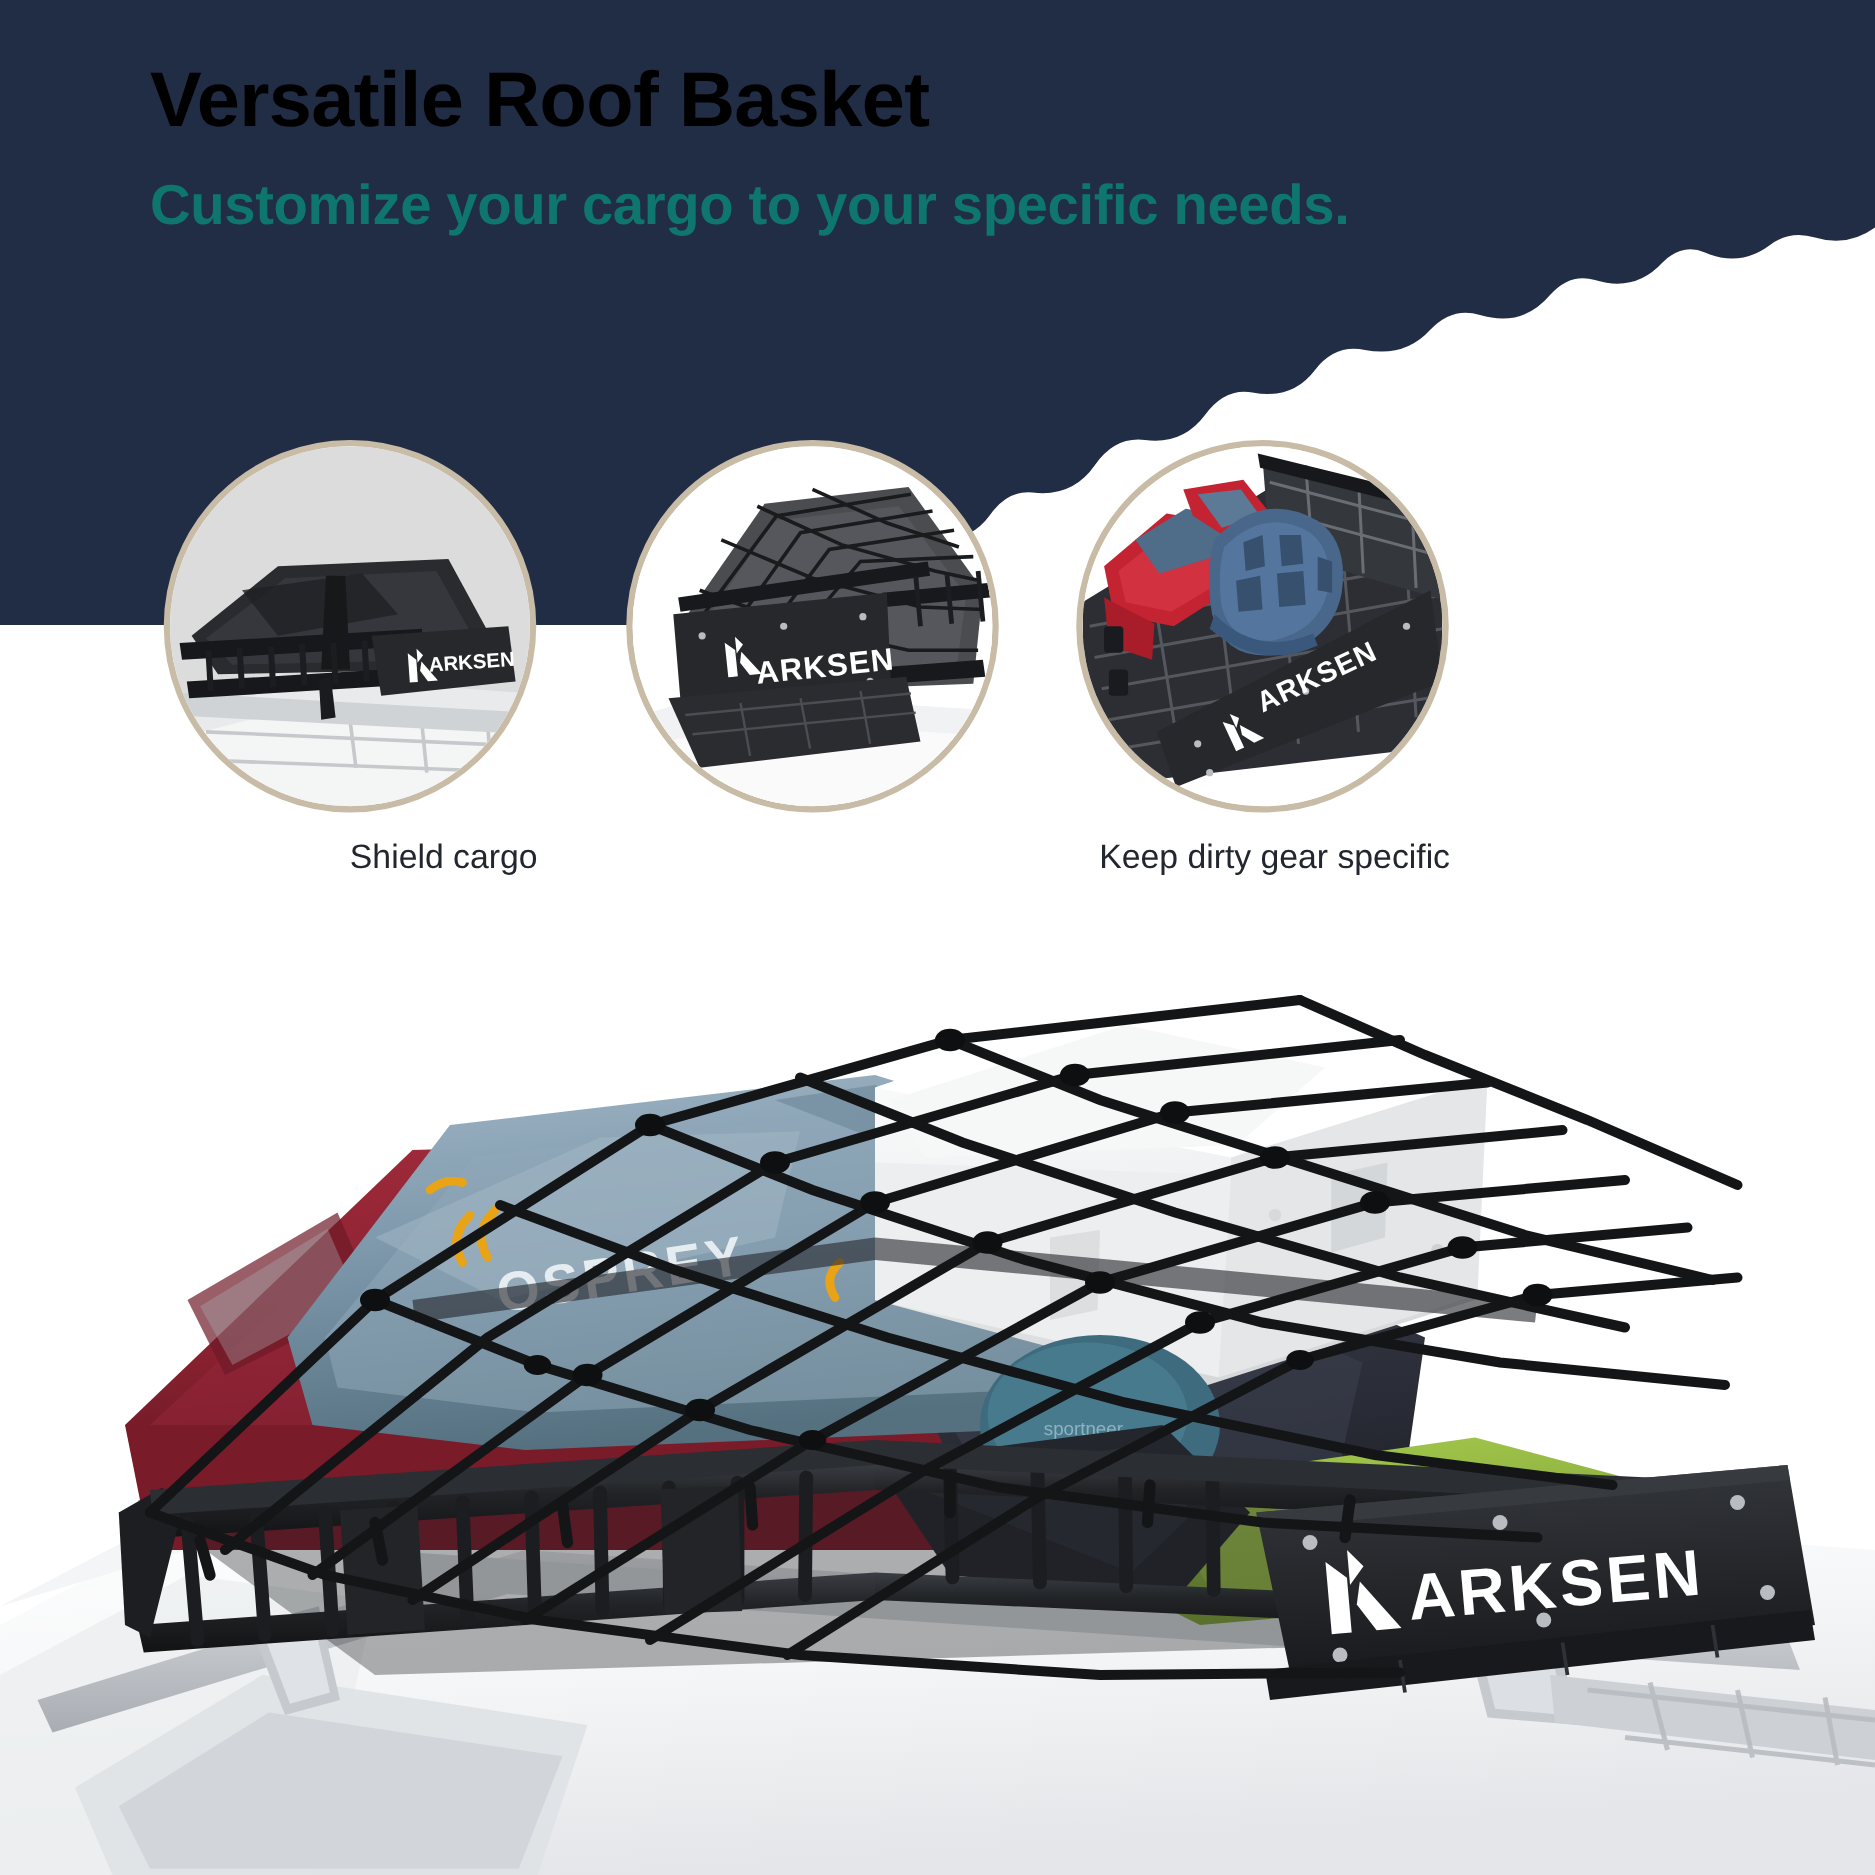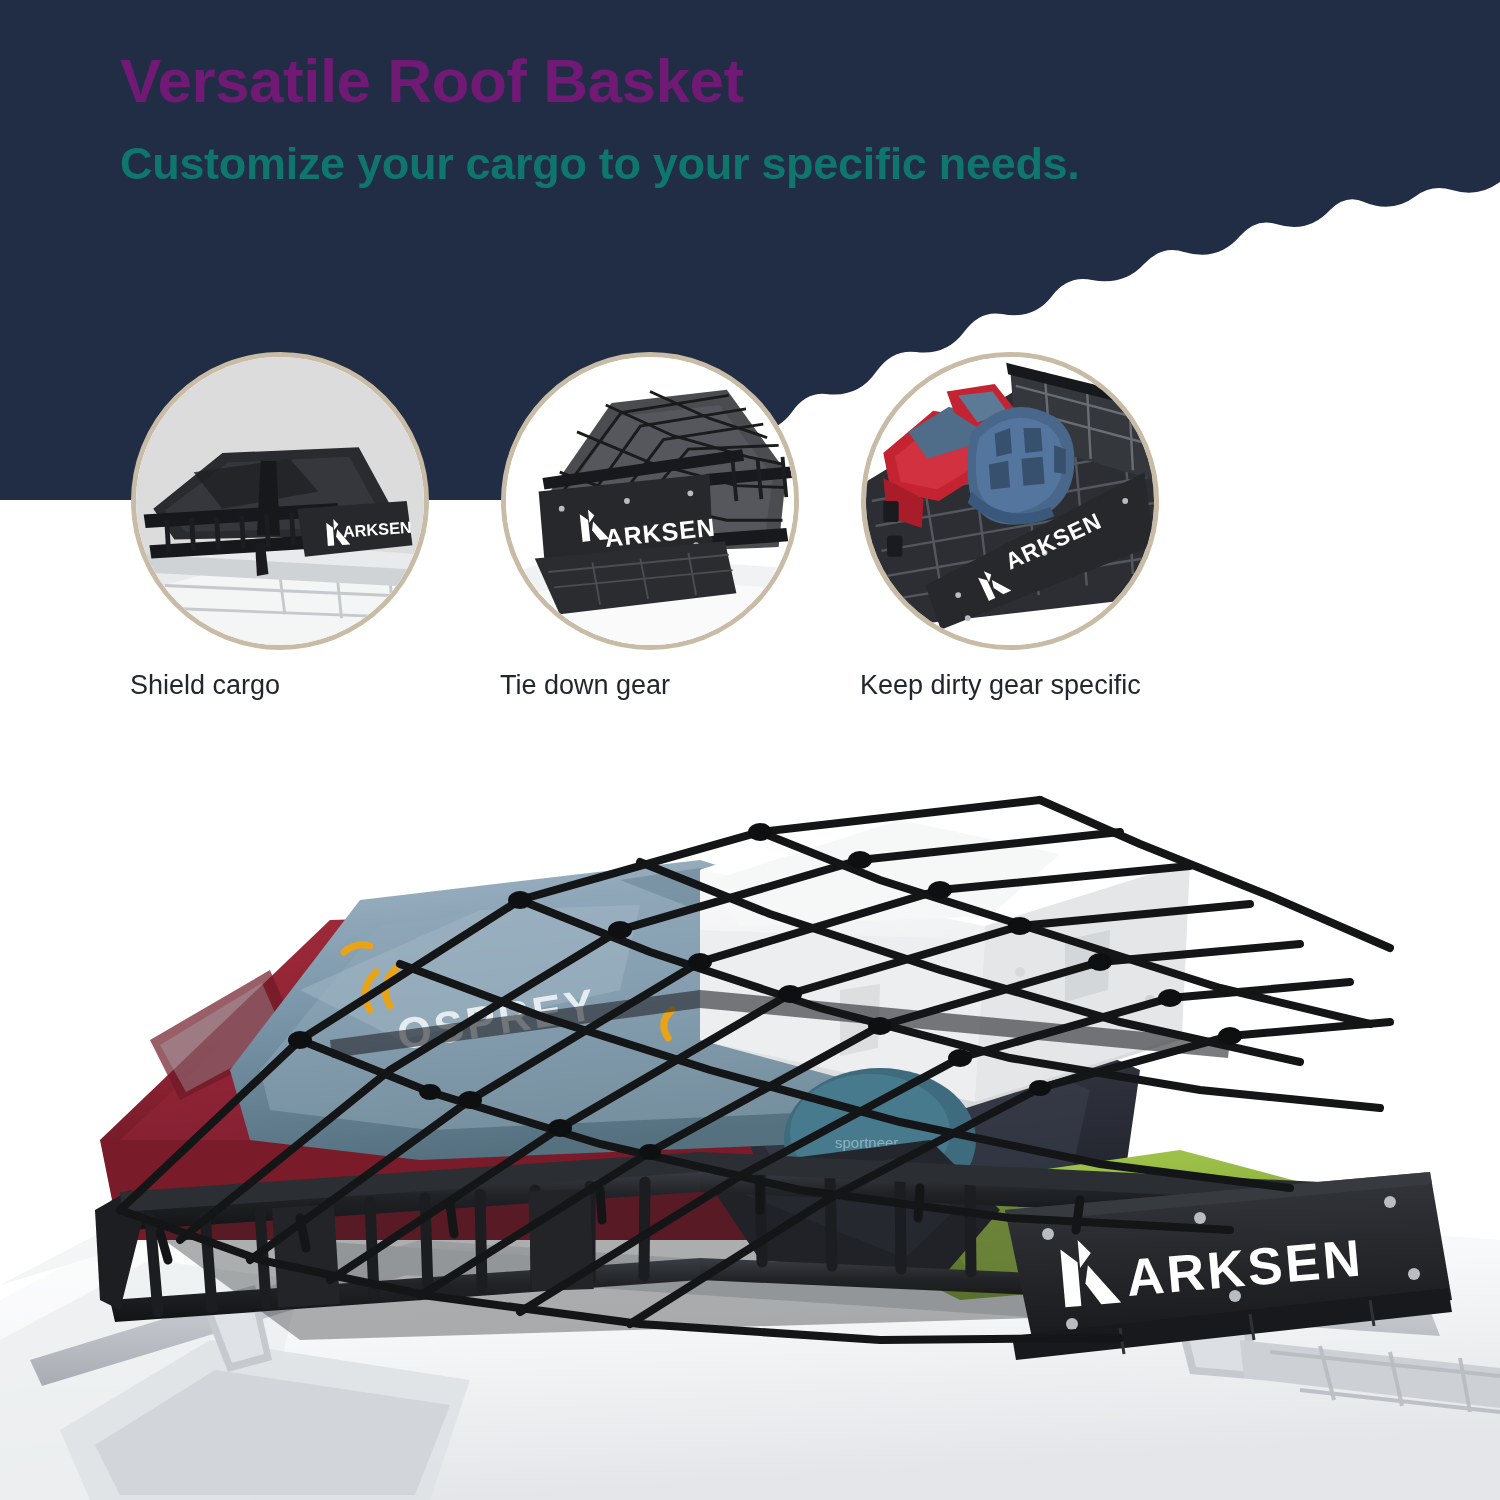--- a/index.html
+++ b/index.html
@@ -16,21 +16,21 @@
     position:absolute; left:0; top:0; width:1500px; height:500px;
     z-index:2; pointer-events:none;
   }
   #hero-band svg { display:block; width:1500px; height:500px; }
 
   #headline-block {
     position:absolute; left:120px; top:48px; width:1200px;
     z-index:3;
   }
   #headline {
-    font-size:62px; font-weight:bold; color:#701a75;
+    font-size:62px; font-weight:bold; color:#000000;
     letter-spacing:-0.5px; line-height:1.08;
   }
   #subheadline {
     margin-top:22px;
     font-size:45px; font-weight:bold; color:#0f766e;
     letter-spacing:-0.3px; line-height:1.22;
     max-width:1150px;
   }
 
   
@@ -42,21 +42,21 @@
     position:absolute; top:0; width:320px;
     display:flex; flex-direction:column; align-items:center;
   }
   .thumb-circle {
     width:298px; height:298px; border-radius:50%;
     border:5px solid #C9BCA6;
     overflow:hidden; position:relative; background:#ffffff;
   }
   .thumb-circle svg { display:block; width:100%; height:100%; }
   .thumb-caption {
-    margin-top:18px; text-align:left;
+    margin-top:18px; text-align:right;
     font-size:27px; color:#22262e; line-height:1.28;
     width:300px;
   }
 
   
   #hero-photo {
     position:absolute; left:0; top:740px; width:1500px; height:760px;
     z-index:1;
   }
   #hero-photo svg { display:block; width:1500px; height:760px; }
@@ -429,21 +429,20 @@
         <path d="M30 210 L228 192 L240 246 L56 268 Z" fill="#2a2c30"></path>
         <g stroke="#4a4d52" stroke-width="2" fill="none">
           <path d="M44 224 L232 206"></path>
             <path d="M50 240 L236 222"></path>
           <path d="M90 214 L98 258"></path>
             <path d="M140 210 L148 252"></path>
           <path d="M190 204 L198 248"></path>
         </g>
       </svg>
     </div>
-    <div class="thumb-caption">Tie down gear</div>
   </div>
 
   <div class="thumb-cell" style="left:850px;">
     <div class="thumb-circle">
       <svg viewBox="0 0 300 300" xmlns="http://www.w3.org/2000/svg">
         <rect width="300" height="300" fill="#ffffff"></rect>
 
         <path d="M0 130 L180 20 L300 60 L300 250 L40 280 L0 240 Z" fill="#2c2e33"></path>
         <g stroke="#54585e" stroke-width="2.5" fill="none">
           <path d="M6 150 L300 96"></path>

